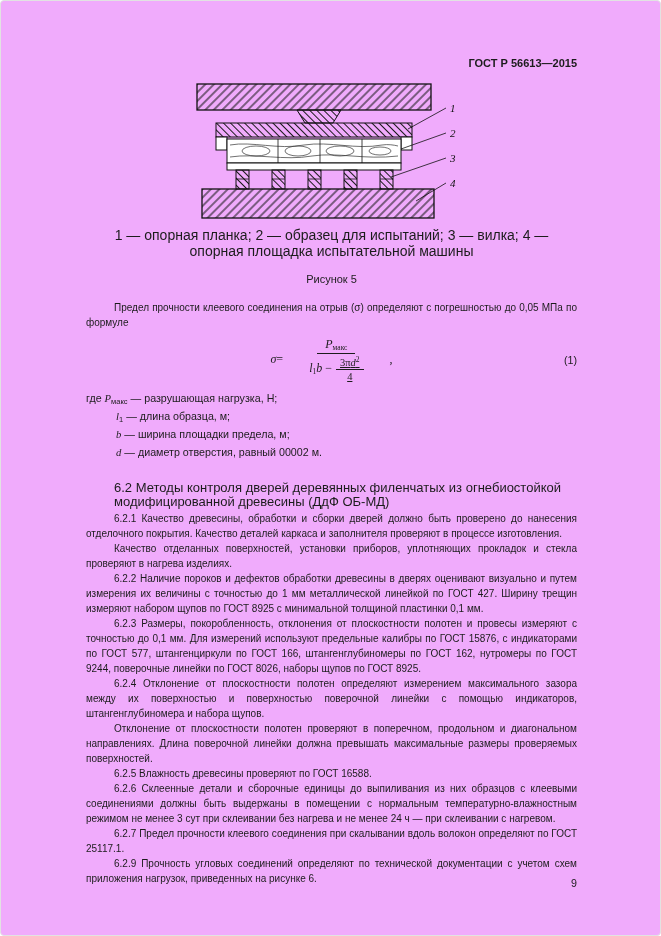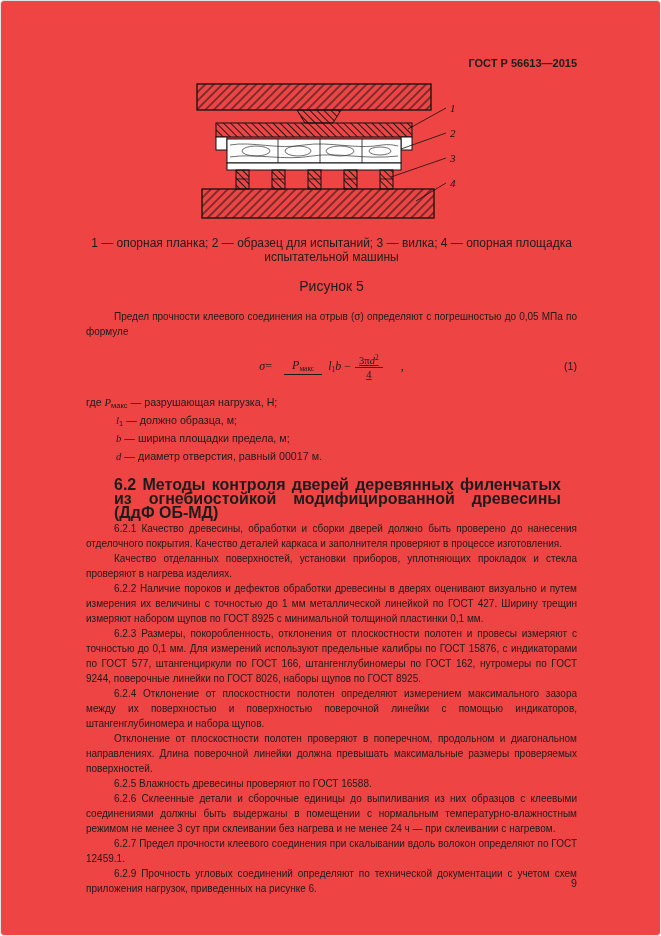--- a/index.html
+++ b/index.html
@@ -8,51 +8,50 @@
     width: 661px; height: 936px;
     position: relative;
     font-family: "Liberation Sans", sans-serif;
     color: #1c1c1c;
     overflow: hidden;
   }
   .page {
     position: absolute; inset: 0;
     border: 1px solid #e2e2e2;
     border-radius: 4px;
-    background: #ef4444;
+    background: #f0abfc;
     padding: 56px 83px 0 85px;
   }
   .doc-header {
     text-align: right;
     font-weight: bold;
     font-size: 11px;
     margin-bottom: 14px;
   }
   .figure-block { text-align: center; margin-top: 2px; }
   .fig-svg { display: inline-block; }
   .fig-caption {
-    font-size: 12px;
+    font-size: 14px;
     text-align: center;
-    margin-top: 9px;
     color: #1c1c1c;
   }
   .fig-label {
-    font-size: 14px;
+    font-size: 11px;
     text-align: center;
     margin: 14px 0 15px 0;
   }
   p.body {
     font-size: 10px;
     line-height: 15px;
     text-align: justify;
     text-indent: 28px;
   }
   .heading {
-    font-weight: bold;
-    font-size: 16px;
+    font-weight: normal;
+    font-size: 13px;
     line-height: 13.8px;
     margin: 3px 16px 2px 28px;
     text-align: justify;
   }
   .var { font-family: "Liberation Serif", serif; font-style: italic; }
   sub.vsub { font-size: 7.5px; vertical-align: -2px; }
   sup.vsup { font-size: 7.5px; vertical-align: 4px; }
 
   .formula-row {
     position: relative;
@@ -64,30 +63,30 @@
     font-family: "Liberation Serif", serif;
     min-height: 40px;
   }
   .formula-eqno {
     position: absolute; right: 0; top: 50%;
     transform: translateY(-50%);
     font-family: "Liberation Sans", sans-serif;
     font-size: 10.7px;
   }
   .frac {
-    display: inline-flex; align-items: center;
-    vertical-align: middle; margin: 0 12px;
+    display: inline-flex; flex-direction: column; align-items: center;
+    vertical-align: middle; margin: 0 20px;
   }
   .frac .fnum { padding: 0 8px 1px 8px; border-bottom: 1px solid #1c1c1c; text-align: center; }
   .frac .fden { padding: 1px 6px 0 6px; display: flex; align-items: center; }
   .frac-inner { display: inline-flex; flex-direction: column; align-items: center; margin-left: 4px; font-size: 10.5px; text-decoration: underline; }
   .frac-inner .fnum { padding: 0 4px 1px 4px; border-bottom: 1px solid #1c1c1c; }
   .frac-inner .fden { padding: 1px 4px 0 4px; display: block; text-align: center; }
 
-  .defs { font-size: 10.7px; line-height: 14px; margin-bottom: 11px; }
+  .defs { font-size: 10.7px; line-height: 14px; margin-bottom: 18px; }
   .def-line.indent { padding-left: 30px; }
 
   .page-number {
     position: absolute;
     right: 83px; bottom: 46px;
     font-size: 10.7px;
   }
 </style>
 </head>
 <body>
@@ -179,33 +178,33 @@
           <span class="fden">4</span>
         </span>
       </span>
     </span>
     <span>,</span>
     <span class="formula-eqno">(1)</span>
   </div>
 
   <div class="defs">
     <div class="def-line"><span>где </span><span class="var">P</span><sub class="vsub">макс</sub><span> — разрушающая нагрузка, Н;</span></div>
-    <div class="def-line indent"><span></span><span class="var">l</span><sub class="vsub">1</sub><span> — должно образца, м;</span></div>
+    <div class="def-line indent"><span></span><span class="var">l</span><sub class="vsub">1</sub><span> — длина образца, м;</span></div>
     <div class="def-line indent"><span></span><span class="var">b</span><sub class="vsub"></sub><span> — ширина площадки предела, м;</span></div>
-    <div class="def-line indent"><span></span><span class="var">d</span><sub class="vsub"></sub><span> — диаметр отверстия, равный 00017 м.</span></div>
+    <div class="def-line indent"><span></span><span class="var">d</span><sub class="vsub"></sub><span> — диаметр отверстия, равный 00002 м.</span></div>
   </div>
 
   <div class="heading">6.2 Методы контроля дверей деревянных филенчатых из огнебиостойкой модифицированной древесины (ДдФ ОБ-МД)</div>
 
   <p class="body">6.2.1 Качество древесины, обработки и сборки дверей должно быть проверено до нанесения отделочного покрытия. Качество деталей каркаса и заполнителя проверяют в процессе изготовления.</p>
   <p class="body">Качество отделанных поверхностей, установки приборов, уплотняющих прокладок и стекла проверяют в нагрева изделиях.</p>
   <p class="body">6.2.2 Наличие пороков и дефектов обработки древесины в дверях оценивают визуально и путем измерения их величины с точностью до 1 мм металлической линейкой по ГОСТ 427. Ширину трещин измеряют набором щупов по ГОСТ 8925 с минимальной толщиной пластинки 0,1 мм.</p>
   <p class="body">6.2.3 Размеры, покоробленность, отклонения от плоскостности полотен и провесы измеряют с точностью до 0,1 мм. Для измерений используют предельные калибры по ГОСТ 15876, с индикаторами по ГОСТ 577, штангенциркули по ГОСТ 166, штангенглубиномеры по ГОСТ 162, нутромеры по ГОСТ 9244, поверочные линейки по ГОСТ 8026, наборы щупов по ГОСТ 8925.</p>
   <p class="body">6.2.4 Отклонение от плоскостности полотен определяют измерением максимального зазора между их поверхностью и поверхностью поверочной линейки с помощью индикаторов, штангенглубиномера и набора щупов.</p>
   <p class="body">Отклонение от плоскостности полотен проверяют в поперечном, продольном и диагональном направлениях. Длина поверочной линейки должна превышать максимальные размеры проверяемых поверхностей.</p>
   <p class="body">6.2.5 Влажность древесины проверяют по ГОСТ 16588.</p>
   <p class="body">6.2.6 Склеенные детали и сборочные единицы до выпиливания из них образцов с клеевыми соединениями должны быть выдержаны в помещении с нормальным температурно-влажностным режимом не менее 3 сут при склеивании без нагрева и не менее 24 ч — при склеивании с нагревом.</p>
-  <p class="body">6.2.7 Предел прочности клеевого соединения при скалывании вдоль волокон определяют по ГОСТ 12459.1.</p>
+  <p class="body">6.2.7 Предел прочности клеевого соединения при скалывании вдоль волокон определяют по ГОСТ 25117.1.</p>
   <p class="body">6.2.9 Прочность угловых соединений определяют по технической документации с учетом схем приложения нагрузок, приведенных на рисунке 6.</p>
 
   <div class="page-number">9</div>
 
 </div>
 
 </body></html>

